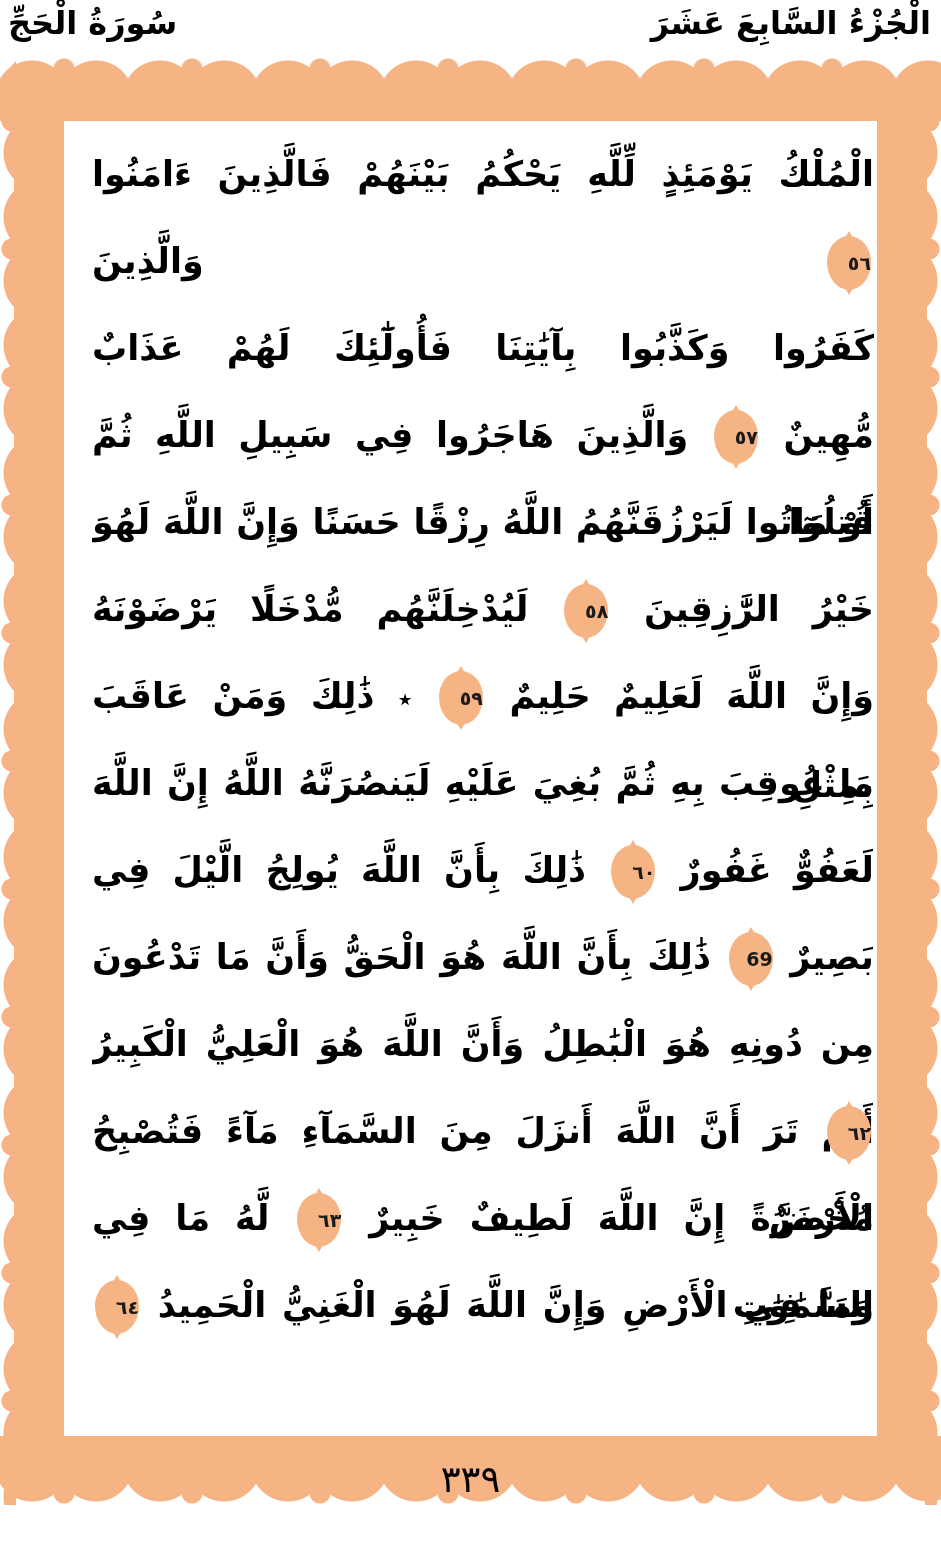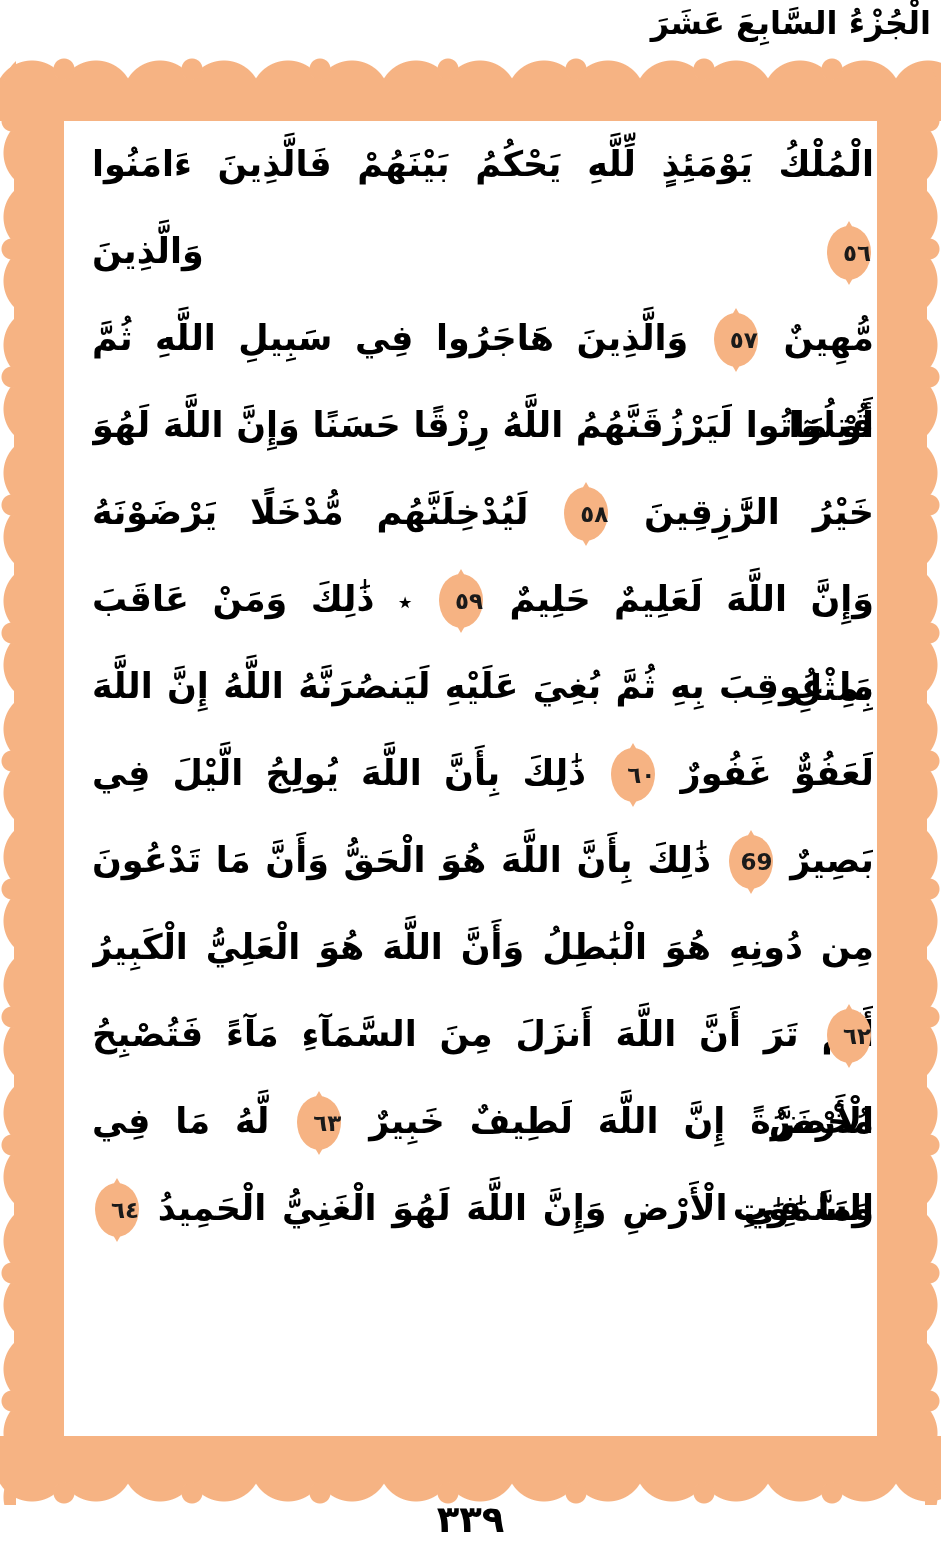--- a/index.html
+++ b/index.html
@@ -45,21 +45,21 @@
       radial-gradient(circle 11px at 12px 64px, var(--orange) 10px, transparent 11px),
       radial-gradient(circle 38px at 41px 32px, var(--orange) 37px, transparent 38px);
     background-size:16px 128px, 16px 64px;
     background-repeat:repeat-y;
   }
   .sc-left{left:0;}
   .sc-right{left:925px;transform:scaleX(-1);}
 
   
   .text-block{
-    left:92px;top:121px;width:782px;height:1305px;overflow:hidden;
+    left:92px;top:131px;width:782px;height:1305px;overflow:hidden;
     direction:rtl;
   }
   .line{
     height:87px;line-height:87px;
     font-size:35px;font-weight:bold;
     text-align:justify;text-align-last:justify;
     direction:rtl;
   }
   .txt{color:var(--ink);}
 
@@ -75,49 +75,51 @@
     border-left:4px solid transparent;border-right:4px solid transparent;
     border-bottom:7px solid var(--orange);
   }
   .ayah-marker::after{
     content:"";position:absolute;bottom:-5px;left:50%;margin-left:-4px;
     border-left:4px solid transparent;border-right:4px solid transparent;
     border-top:7px solid var(--orange);
   }
   .ayah-marker .num{
     display:block;width:100%;line-height:54px;
-    font-size:23px;font-weight:bold;color:var(--marker-digit);
+    font-size:19px;font-weight:bold;color:var(--marker-digit);
   }
   .hizb-star{font-size:27px;vertical-align:middle;color:var(--ink);}
 
   
   .page-number{
-    left:0;top:1498px;width:941px;text-align:center;
-    font-size:37px;font-weight:bold;direction:rtl;
+    left:0;top:1458px;width:941px;text-align:center;
+    font-size:37px;font-weight:normal;direction:rtl;
   }
 </style>
 </head>
 <body>
 
 <div class="page">
 
   <div class="abs hdr hdr-right">الْجُزْءُ السَّابِعَ عَشَرَ</div>
+  <div class="abs hdr hdr-left">سُورَةُ الْحَجِّ</div>
 
   <div class="abs sc-top"></div>
   <div class="abs sc-bottom"></div>
   <div class="abs sc-left"></div>
   <div class="abs sc-right"></div>
   <div class="abs bd bd-top"></div>
   <div class="abs bd bd-bottom"></div>
   <div class="abs bd bd-left"></div>
   <div class="abs bd bd-right"></div>
 
   <div class="abs text-block">
       <div class="line"><span class="txt">الْمُلْكُ يَوْمَئِذٍ لِّلَّهِ يَحْكُمُ بَيْنَهُمْ فَالَّذِينَ ءَامَنُوا</span> </div>
       <div class="line"> <span class="ayah-marker"><span class="num">٥٦</span></span> <span class="txt">وَالَّذِينَ</span> </div>
+      <div class="line"><span class="txt">كَفَرُوا وَكَذَّبُوا بِآيَٰتِنَا فَأُولَٰٓئِكَ لَهُمْ عَذَابٌ</span> </div>
       <div class="line"><span class="txt">مُّهِينٌ</span> <span class="ayah-marker"><span class="num">٥٧</span></span> <span class="txt">وَالَّذِينَ هَاجَرُوا فِي سَبِيلِ اللَّهِ ثُمَّ قُتِلُوٓا</span> </div>
       <div class="line"><span class="txt">أَوْ مَاتُوا لَيَرْزُقَنَّهُمُ اللَّهُ رِزْقًا حَسَنًا وَإِنَّ اللَّهَ لَهُوَ</span> </div>
       <div class="line"><span class="txt">خَيْرُ الرَّٰزِقِينَ</span> <span class="ayah-marker"><span class="num">٥٨</span></span> <span class="txt">لَيُدْخِلَنَّهُم مُّدْخَلًا يَرْضَوْنَهُ</span> </div>
       <div class="line"><span class="txt">وَإِنَّ اللَّهَ لَعَلِيمٌ حَلِيمٌ</span> <span class="ayah-marker"><span class="num">٥٩</span></span> <span class="hizb-star">٭</span> <span class="txt">ذَٰلِكَ وَمَنْ عَاقَبَ بِمِثْلِ</span> </div>
       <div class="line"><span class="txt">مَا عُوقِبَ بِهِ ثُمَّ بُغِيَ عَلَيْهِ لَيَنصُرَنَّهُ اللَّهُ إِنَّ اللَّهَ</span> </div>
       <div class="line"><span class="txt">لَعَفُوٌّ غَفُورٌ</span> <span class="ayah-marker"><span class="num">٦٠</span></span> <span class="txt">ذَٰلِكَ بِأَنَّ اللَّهَ يُولِجُ الَّيْلَ فِي</span> </div>
       <div class="line"><span class="txt">بَصِيرٌ</span> <span class="ayah-marker"><span class="num">69</span></span> <span class="txt">ذَٰلِكَ بِأَنَّ اللَّهَ هُوَ الْحَقُّ وَأَنَّ مَا تَدْعُونَ</span> </div>
       <div class="line"><span class="txt">مِن دُونِهِ هُوَ الْبَٰطِلُ وَأَنَّ اللَّهَ هُوَ الْعَلِيُّ الْكَبِيرُ</span> <span class="ayah-marker"><span class="num">٦٢</span></span> </div>
       <div class="line"><span class="txt">أَلَمْ تَرَ أَنَّ اللَّهَ أَنزَلَ مِنَ السَّمَآءِ مَآءً فَتُصْبِحُ الْأَرْضُ</span> </div>
       <div class="line"><span class="txt">مُخْضَرَّةً إِنَّ اللَّهَ لَطِيفٌ خَبِيرٌ</span> <span class="ayah-marker"><span class="num">٦٣</span></span> <span class="txt">لَّهُ مَا فِي السَّمَٰوَٰتِ</span> </div>

